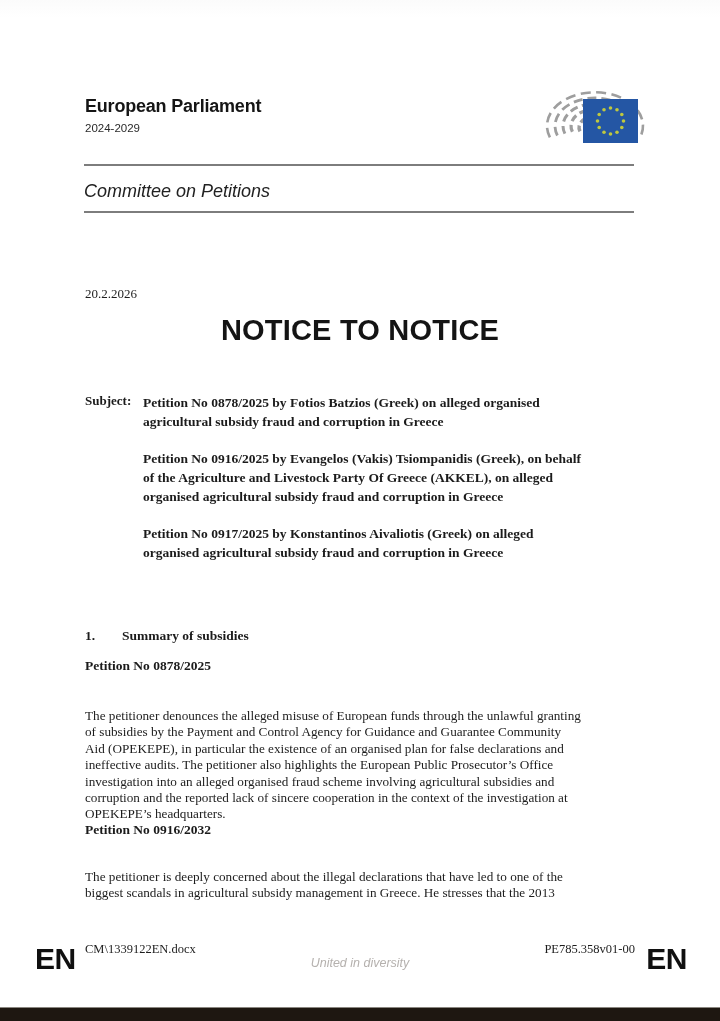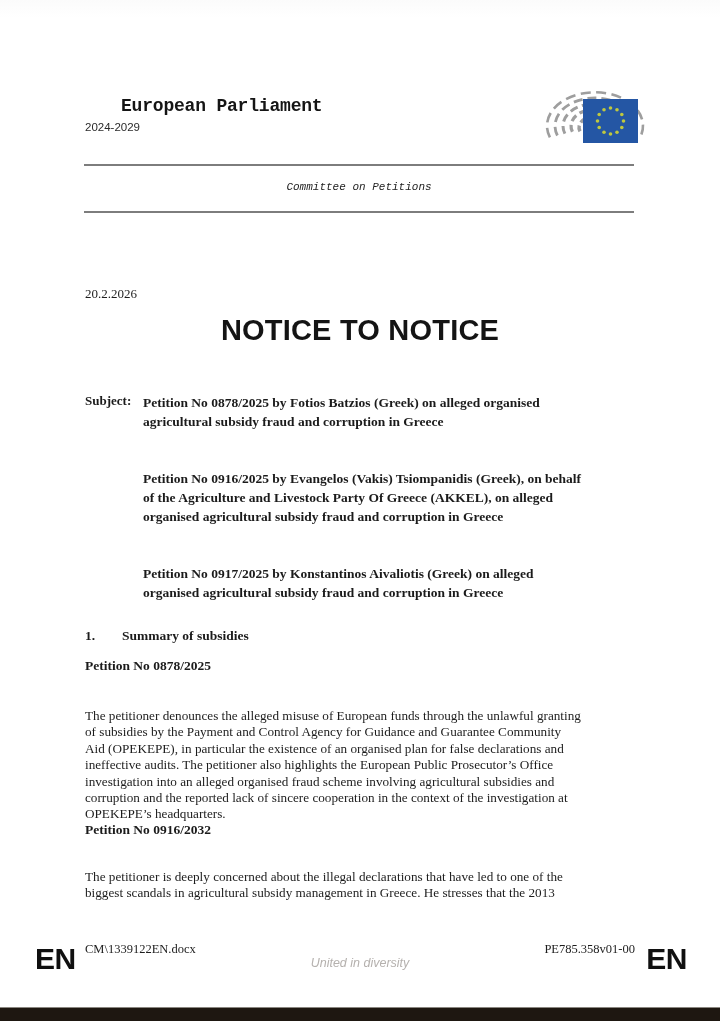--- a/index.html
+++ b/index.html
@@ -12,60 +12,59 @@
     overflow: hidden;
   }
   .page {
     position: absolute;
     inset: 0;
     background: linear-gradient(180deg, #fbfbfb 0, #ffffff 18px);
   }
   
   .header-left { position: absolute; left: 85px; top: 96px; }
   .institution {
-    font-family: Liberation Mono, monospace;
+    font-family: Liberation Sans, sans-serif;
     font-size: 18px; font-weight: bold; color: #151515;
     letter-spacing: -0.2px;
-    margin-left: 36px;
   }
   .term {
     font-family: "Liberation Sans", sans-serif;
     font-size: 11.5px; color: #2a2a2a; margin-top: 5px;
   }
   .ep-logo { position: absolute; left: 505px; top: 66px; width: 160px; height: 95px; }
   .rule {
     position: absolute; left: 84px; width: 550px; height: 2px;
     background: #7d7d7d;
   }
   .rule-1 { top: 164px; }
   .rule-2 { top: 211px; }
   .committee {
     position: absolute; left: 84px; top: 181px; width: 550px;
-    text-align: center;
-    font-family: Liberation Mono, monospace;
-    font-style: italic; font-size: 11px; color: #222;
+    text-align: left;
+    font-family: Liberation Sans, sans-serif;
+    font-style: italic; font-size: 18px; color: #222;
   }
   
   .doc-date { position: absolute; left: 85px; top: 286px; font-size: 13px; color: #1d1d1d; }
   .doc-title {
     position: absolute; left: 0; top: 314px; width: 720px;
     text-align: center;
     font-family: "Liberation Sans", sans-serif;
     font-size: 29px; font-weight: bold; color: #141414;
     letter-spacing: 0.2px;
   }
   .subject-block {
     position: absolute; left: 85px; top: 393px; width: 560px;
     display: flex;
   }
   .subject-label {
     width: 58px; flex: 0 0 58px;
     font-weight: bold; font-size: 13px;
   }
-  .subject-petitions { display: flex; flex-direction: column; gap: 38px; }
+  .subject-petitions { display: flex; flex-direction: column; gap: 18px; }
   .petition-summary {
     font-weight: bold; font-size: 13.5px; line-height: 19px;
     white-space: pre-line;
   }
   .section-heading {
     position: absolute; left: 85px; top: 628px; width: 560px;
     display: flex; font-weight: bold; font-size: 13.5px;
   }
   .section-number { width: 37px; flex: 0 0 37px; }
   .sub-heading {

